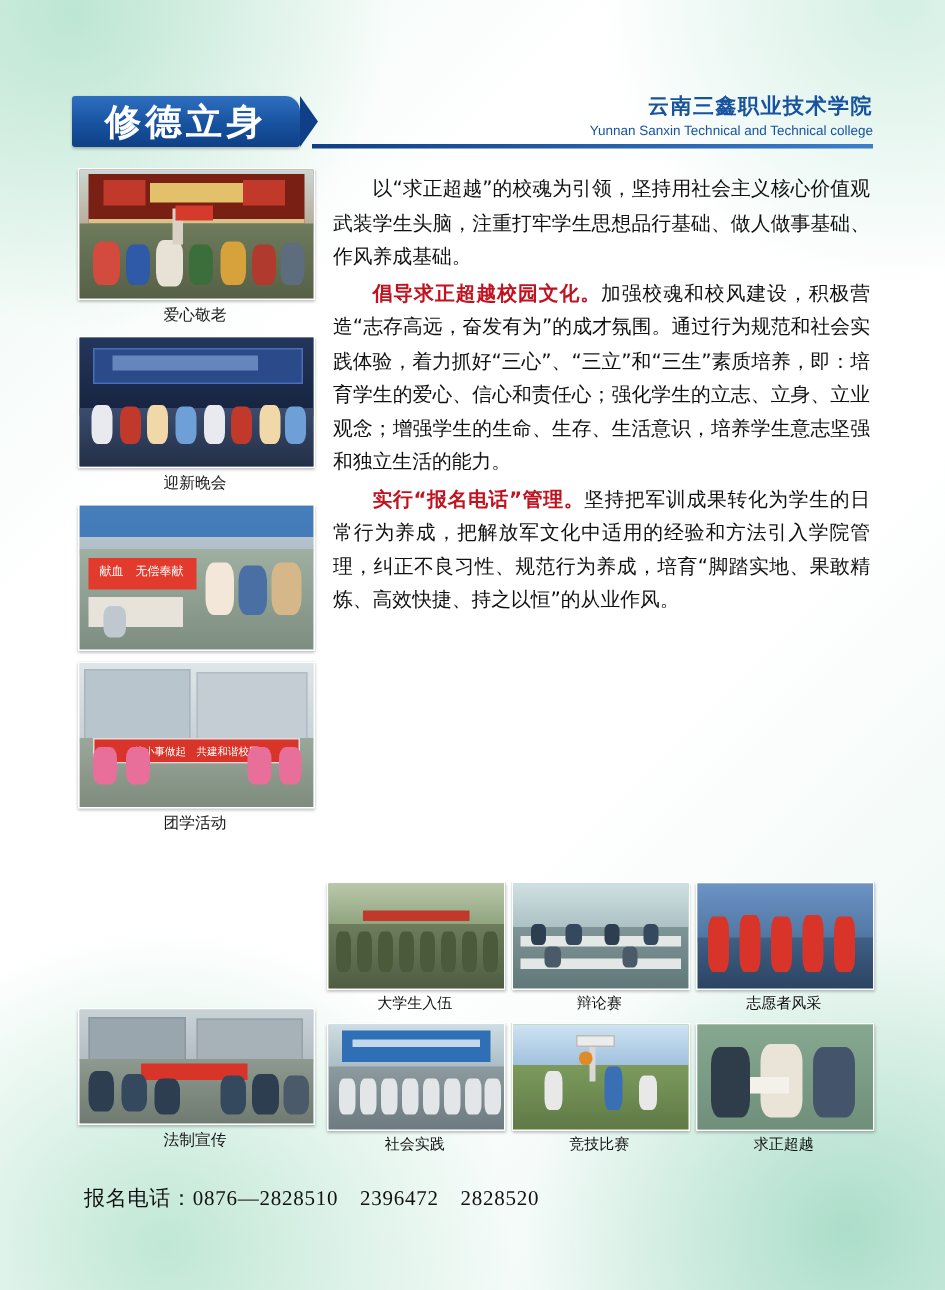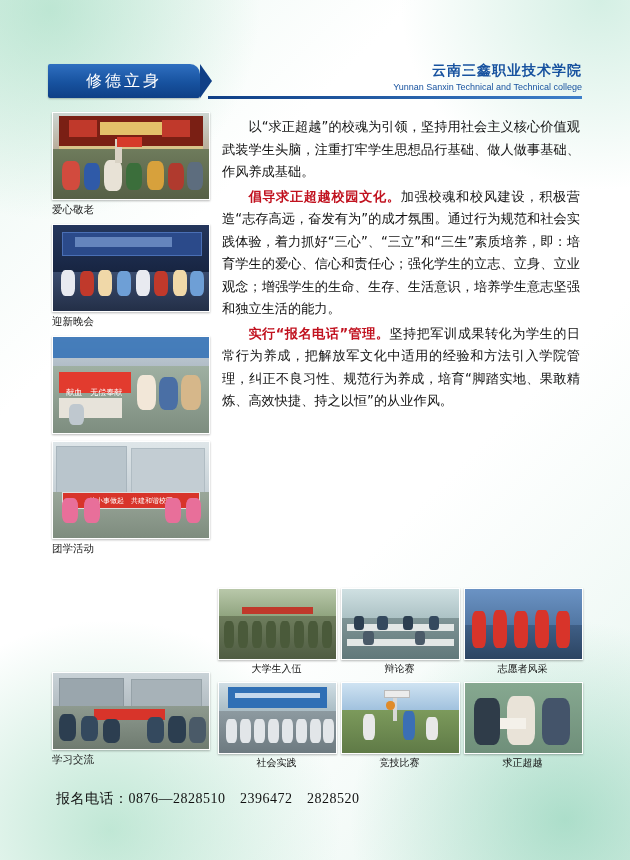--- a/index.html
+++ b/index.html
@@ -76,22 +76,22 @@
   .banner::after {
     content: "";
     position: absolute;
     right: -12px; top: 0;
     border-top: 17px solid transparent;
     border-bottom: 17px solid transparent;
     border-left: 12px solid #0f3f86;
   }
   .banner-text {
     color: #ffffff;
-    font-size: 16px;
-    font-weight: normal;
+    font-size: 24px;
+    font-weight: bold;
     letter-spacing: 3px;
     font-family: "DejaVu Sans", "Liberation Sans", sans-serif;
   }
   .header-rule {
     position: absolute;
     left: 160px; top: 32px;
     width: 374px;
     height: 3px;
     background: linear-gradient(90deg, #0f3f86, #3d7fc9);
   }
@@ -124,21 +124,21 @@
   .photo {
     width: 156px;
     height: 86px;
     border: 1px solid #ffffff;
     box-shadow: 0 1px 2px rgba(0,0,0,0.28);
     position: relative;
     overflow: hidden;
   }
   .photo.tall { height: 96px; }
   .caption {
-    text-align: left;
+    text-align: center;
     font-size: 10.5px;
     color: #1a1a1a;
     margin-top: 3px;
     font-family: "DejaVu Sans", "Liberation Sans", sans-serif;
   }
 
   
   .body-text {
     position: absolute;
     left: 222px; top: 116px;
@@ -208,21 +208,20 @@
   .bar { position: absolute; }
   .ph-label {
     position: absolute;
     left: 6%; bottom: 26%;
     background: #c8102e;
     color: #fff;
     font-size: 7px;
     padding: 2px 4px;
     white-space: nowrap;
     font-family: Liberation Mono, monospace;
-    margin-top: 12px;
   }
   .ph-banner-white {
     position: absolute;
     left: 8%; bottom: 20%;
     right: 8%;
     height: 18%;
     background: #f3f3ef;
     border: 1px solid #ddd;
     color: #c8102e;
     font-size: 7px;
@@ -331,21 +330,21 @@
         <div class="bar" style="left:50%;top:8%;width:44%;height:36%;background:#a7b2b8;border:1px solid #96a2a8;"></div>
         <div class="ground" style="background:linear-gradient(180deg,#8e9a8f,#6f7b70);height:56%;"></div>
         <div class="bar" style="left:26%;top:48%;width:46%;height:14%;background:#d8342a;"></div>
         <div class="blob" style="left:4%;top:54%;width:11%;height:36%;background:#2c3e50;border-radius:30%;"></div>
         <div class="blob" style="left:18%;top:56%;width:11%;height:34%;background:#34495e;border-radius:30%;"></div>
         <div class="blob" style="left:32%;top:60%;width:11%;height:32%;background:#2c3e50;border-radius:30%;"></div>
         <div class="blob" style="left:60%;top:58%;width:11%;height:34%;background:#34495e;border-radius:30%;"></div>
         <div class="blob" style="left:74%;top:56%;width:11%;height:36%;background:#2c3e50;border-radius:30%;"></div>
         <div class="blob" style="left:87%;top:58%;width:11%;height:34%;background:#4a5a68;border-radius:30%;"></div>
       </div>
-      <div class="caption">学习交流</div>
+      <div class="caption">法制宣传</div>
     </div>
 
     <div class="body-text">
       <p><span>以“求正超越”的校魂为引领，坚持用社会主义核心价值观武装学生头脑，注重打牢学生思想品行基础、做人做事基础、作风养成基础。</span></p>
       <p><span class="lead-red">倡导求正超越校园文化。</span><span>加强校魂和校风建设，积极营造“志存高远，奋发有为”的成才氛围。通过行为规范和社会实践体验，着力抓好“三心”、“三立”和“三生”素质培养，即：培育学生的爱心、信心和责任心；强化学生的立志、立身、立业观念；增强学生的生命、生存、生活意识，培养学生意志坚强和独立生活的能力。</span></p>
       <p><span class="lead-red">实行“报名电话”管理。</span><span>坚持把军训成果转化为学生的日常行为养成，把解放军文化中适用的经验和方法引入学院管理，纠正不良习性、规范行为养成，培育“脚踏实地、果敢精炼、高效快捷、持之以恒”的从业作风。</span></p>
     </div>
 
     <div class="grid">
       <div class="grid-row">

